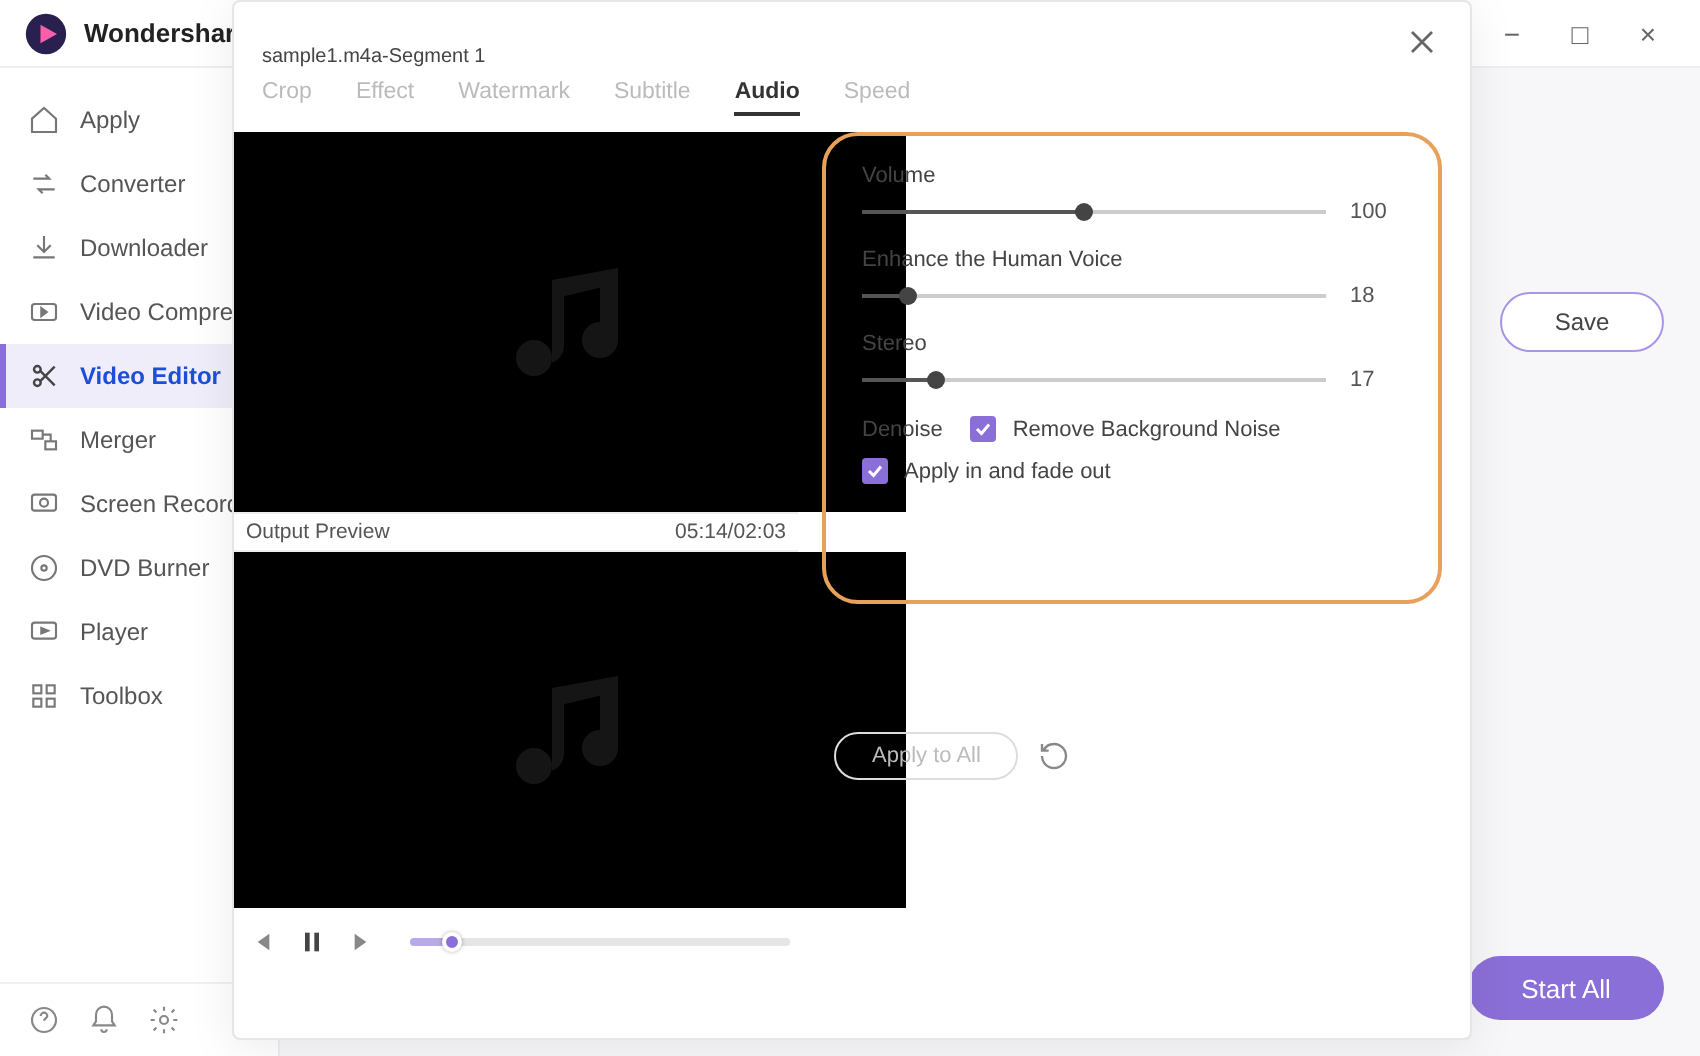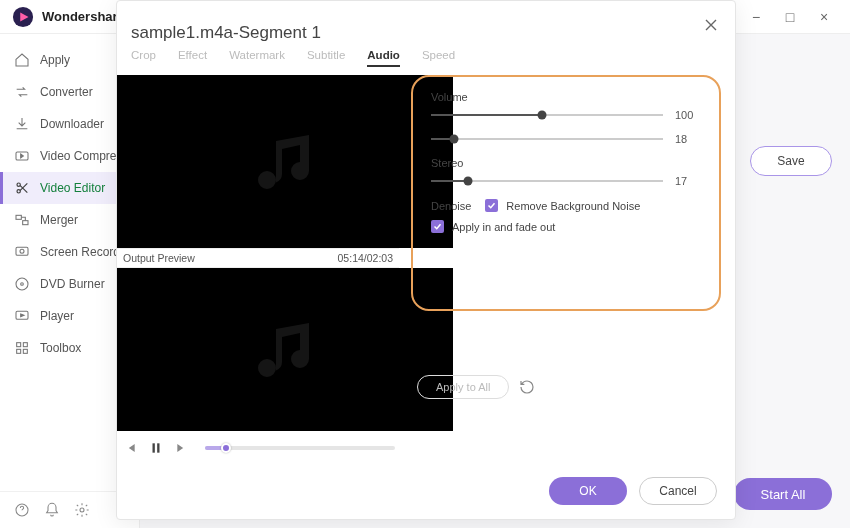--- a/index.html
+++ b/index.html
@@ -10,32 +10,32 @@
   .app-title { font-size: 13px; font-weight: 600; color: #222; flex: 1; }
   .win-controls { display: flex; gap: 6px; align-items: center; }
   .win-btn { width: 28px; height: 28px; display: flex; align-items: center; justify-content: center; cursor: pointer; color: #666; }
   .win-btn svg, .win-btn span { font-size: 14px; }
   
   .main { display: flex; height: calc(100% - 34px); }
   
   .sidebar { width: 140px; background: #fff; border-right: 1px solid #eee; padding-top: 10px; display:flex; flex-direction:column; }
   .sidebar-items { flex:1; }
   .sidebar-item { display: flex; align-items: center; padding: 8px 14px; font-size: 12px; color: #555; cursor: pointer; gap: 10px; white-space:nowrap; overflow:hidden;}
-  .sidebar-item.active { background: #f0edfb; color: #15803d; font-weight: 400; border-left: 3px solid #8b6fd8; padding-left:11px;}
+  .sidebar-item.active { background: #f0edfb; color: #1d4ed8; font-weight: 700; border-left: 3px solid #8b6fd8; padding-left:11px;}
   .sidebar-icon { width: 16px; height: 16px; flex-shrink:0; color:#777; }
   .sidebar-item.active .sidebar-icon { color:#444;}
   .sidebar-bottom { display:flex; gap:14px; padding:10px 14px; border-top:1px solid #f0f0f0;}
   .sidebar-bottom-icon { width:16px; height:16px; color:#888; cursor:pointer;}
   
   .content { flex: 1; background: #f7f7f9; position: relative; padding: 12px 18px; }
   .save-btn-bg { position:absolute; right:18px; top:112px; width:82px; height:30px; border:1.5px solid #a995e8; border-radius:15px; display:flex; align-items:center; justify-content:center; font-size:12px; color:#444; background:#fff;}
   .startall-btn { position:absolute; right:18px; bottom:18px; width:98px; height:32px; background:#8b6fd8; border-radius:16px; display:flex; align-items:center; justify-content:center; font-size:13px; color:#fff; cursor:pointer;}
   .modal { position: absolute; left: 116px; top: 0px; width: 620px; height: 520px; background: #fff; border: 1px solid #e5e5e5; border-radius: 4px; box-shadow: 0 4px 24px rgba(0,0,0,0.08); display: flex; flex-direction: column; }
   .modal-header { display: flex; align-items: center; padding: 6px 12px 2px 14px; }
-  .modal-title { font-size: 17px; color: #444; flex: 1; margin-top: 16px; }
+  .modal-title { font-size: 10px; color: #444; flex: 1; margin-top: 16px; }
   .modal-close { width: 24px; height: 24px; display: flex; align-items: center; justify-content: center; cursor: pointer; color: #666; }
   
   .tabs { display: flex; gap: 22px; padding: 4px 14px 8px 14px; }
   .tab { font-size: 11.5px; color: #bbb; cursor: pointer; padding-bottom: 4px; }
   .tab.active { color: #333; font-weight: 600; border-bottom: 2px solid #333; }
   
   .modal-body { display: flex; flex: 1; padding: 0 14px 6px 0; gap: 12px; overflow:hidden;}
   .preview-col { width: 282px; display: flex; flex-direction: column; }
   .preview-box { width: 336px; height: 190px; background: #000; display: flex; align-items: center; justify-content: center; }
   .music-icon { color: #2a2a2a; }
@@ -294,20 +294,21 @@
           <span class="setting-label">Volume</span>
           <div class="setting-row">
             <div class="slider">
               <div class="slider-fill" style="width:48%"></div>
               <div class="slider-thumb" style="left:48%"></div>
             </div>
             <span class="slider-value">100</span>
           </div>
         </div>
         <div class="setting">
+          <span class="setting-label">Enhance the Human Voice</span>
           <div class="setting-row">
             <div class="slider">
               <div class="slider-fill" style="width:10%"></div>
               <div class="slider-thumb" style="left:10%"></div>
             </div>
             <span class="slider-value">18</span>
           </div>
         </div>
         <div class="setting">
           <span class="setting-label">Stereo</span>
@@ -340,21 +341,13 @@
       <div class="apply-row">
         <div class="apply-btn"><span>Apply to All</span></div>
         <span class="reset-icon">
           <svg viewBox="0 0 24 24" fill="none" stroke="currentColor" stroke-width="1.8">
               <path d="M3 12a9 9 0 109-9 9 9 0 00-8 5M3 3v5h5"></path>
             </svg>
         </span>
       </div>
     </div>
   </div>
-  <div class="modal-footer">
-    <div class="btn btn-primary">
-        <span>OK</span>
-      </div>
-    <div class="btn btn-secondary">
-        <span>Cancel</span>
-      </div>
-  </div>
 </div>
 
 </body></html>

